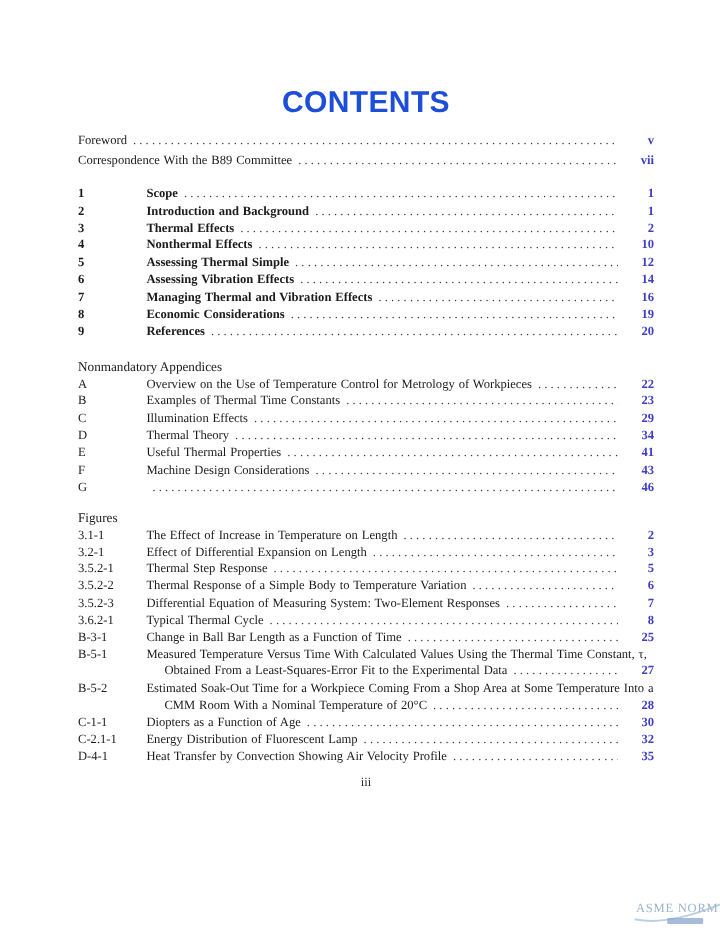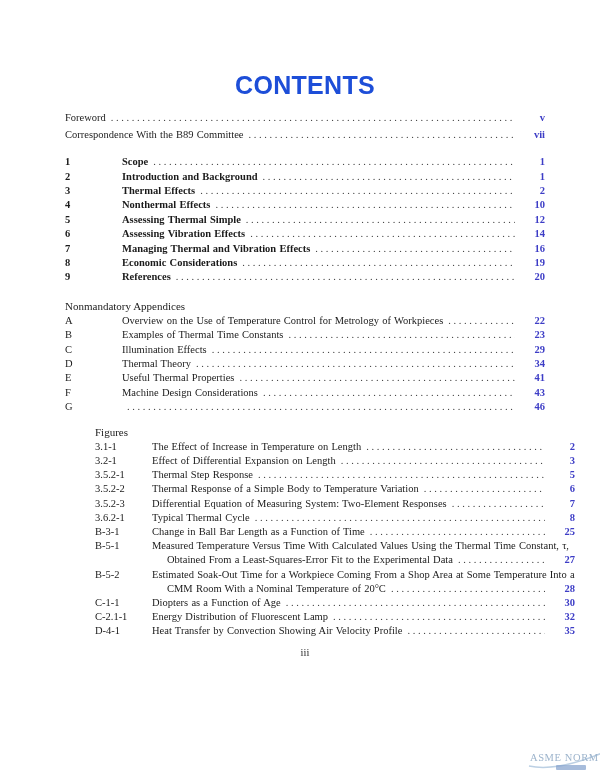--- a/index.html
+++ b/index.html
@@ -30,21 +30,21 @@
   .front-matter .toc-row { line-height: 16.6px; }
   .sections-block { margin-top: 12px; }
   .toc-row { line-height: 14.4px; font-size: 10.5px; }
   .figures-block .toc-row { line-height: 14.2px; }
   .block-heading {
     font-weight: 400;
     font-size: 11px;
     line-height: 15px;
   }
   .appendices-block { margin-top: 14px; }
-  .figures-block { margin-top: 10px; margin-left: 30px; }
+  .figures-block { margin-top: 10px; }
   .toc-line { display: flex; align-items: baseline; }
   .col-label {
     flex: 0 0 57px;
     white-space: nowrap;
   }
   .col-rest { flex: 1 1 auto; min-width: 0; }
   .bold { font-weight: 700; }
   .entry-title { flex: 0 0 auto; white-space: nowrap; word-spacing: 0.6px; }
   .cont-indent { padding-left: 15px; }
   .leader {

